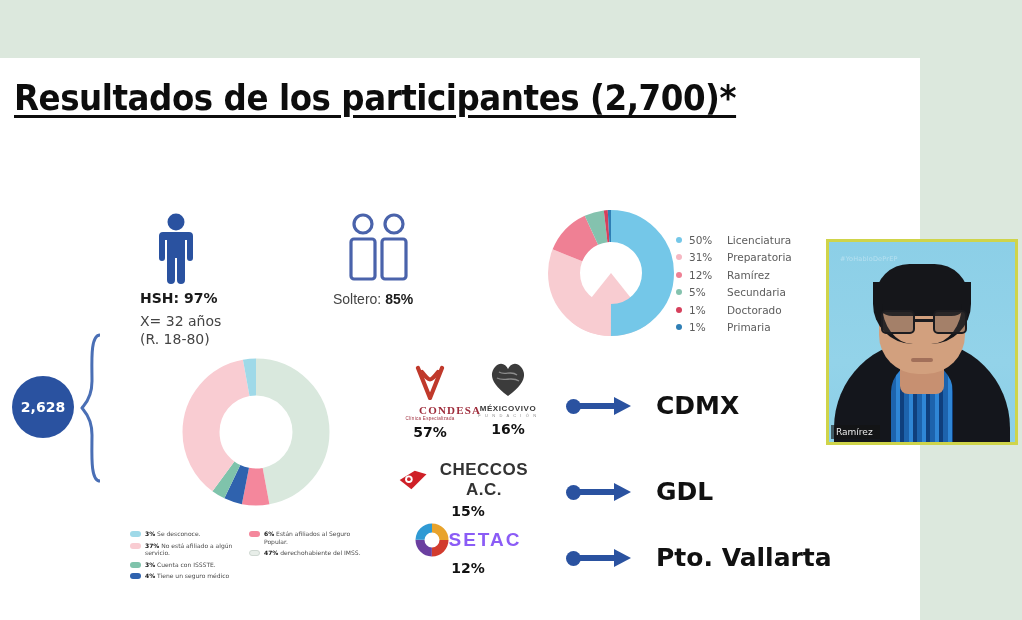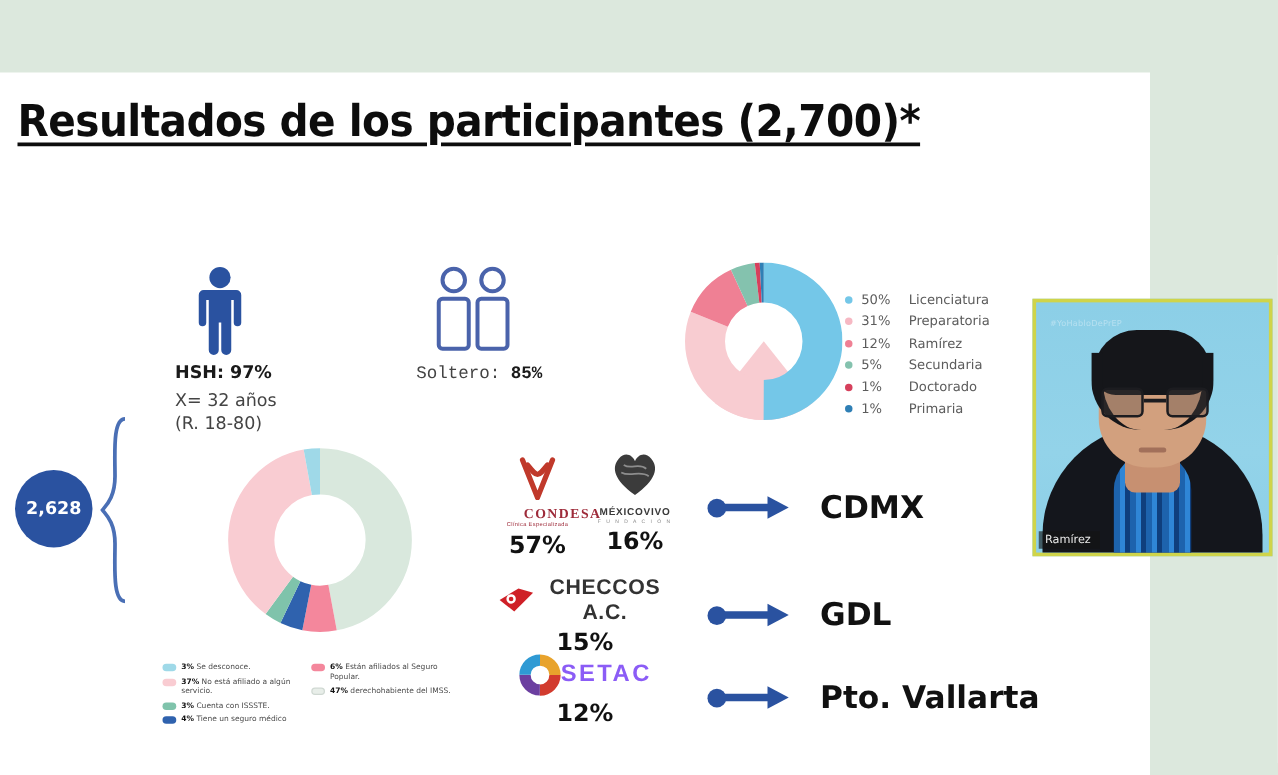--- a/index.html
+++ b/index.html
@@ -59,21 +59,21 @@
   #hsh-sub1 {
     position: absolute; left: 140px; top: 255px;
     font-size: 14px; color: #444; font-family: "DejaVu Sans", sans-serif;
   }
   #hsh-sub2 {
     position: absolute; left: 140px; top: 273px;
     font-size: 14px; color: #444; font-family: "DejaVu Sans", sans-serif;
   }
   #soltero-label {
     position: absolute; left: 333px; top: 233px;
-    font-size: 14px; color: #444; font-family: Liberation Mono, monospace;
+    font-size: 14px; color: #444; font-family: Liberation Sans, sans-serif;
   }
   #soltero-label b { color:#1a1a1a; }
 
   
   .donut { position: absolute; border-radius: 50%; }
   #donut-edu { left: 548px; top: 152px; width: 126px; height: 126px; }
 
   #donut-health { left: 182px; top: 300px; width: 148px; height: 148px; }
 
   
@@ -115,21 +115,21 @@
     background: #2a52a0;
     color: #fff; font-size: 14px; font-weight: 700;
     display: flex; align-items: center; justify-content: center;
     font-family: "DejaVu Sans", sans-serif;
   }
   #brace { position: absolute; left: 80px; top: 275px; }
 
   
   .org { position: absolute; text-align: center; }
   .org .pct {
-    font-size: 19px; font-weight: 800; color: #111;
+    font-size: 14px; font-weight: 800; color: #111;
     font-family: "DejaVu Sans", sans-serif; margin-top: 3px;
   }
   #org-condesa { left: 392px; top: 300px; width: 76px; }
   #org-mexicovivo { left: 470px; top: 300px; width: 76px; }
   #org-checcos { left: 398px; top: 402px; width: 140px; }
   #org-setac { left: 398px; top: 465px; width: 140px; }
 
   .logo-txt-condesa {
     font-family: "Liberation Serif", serif;
     font-size: 11px; letter-spacing: 1.2px; color: #9e2b3a; font-weight: 700; margin-left: 27px;

